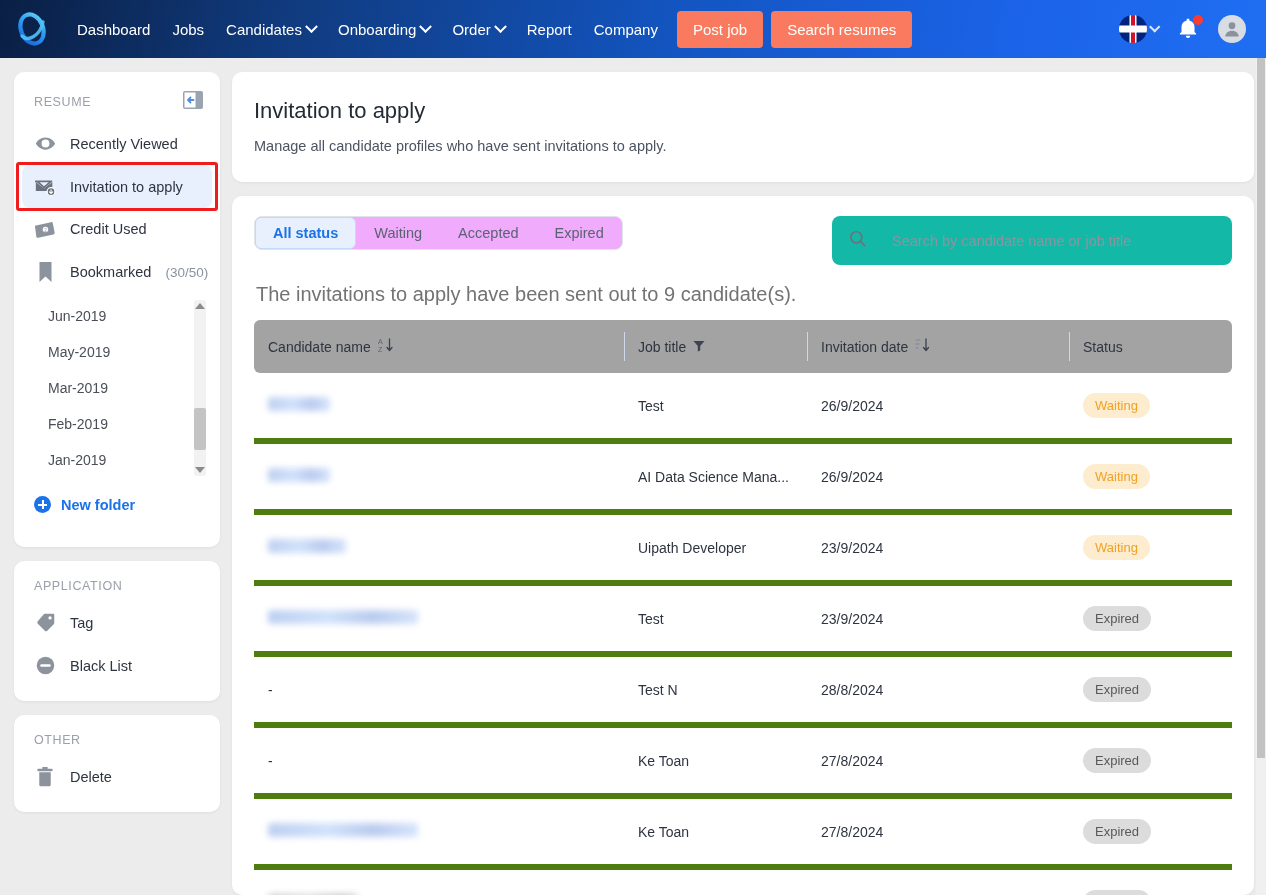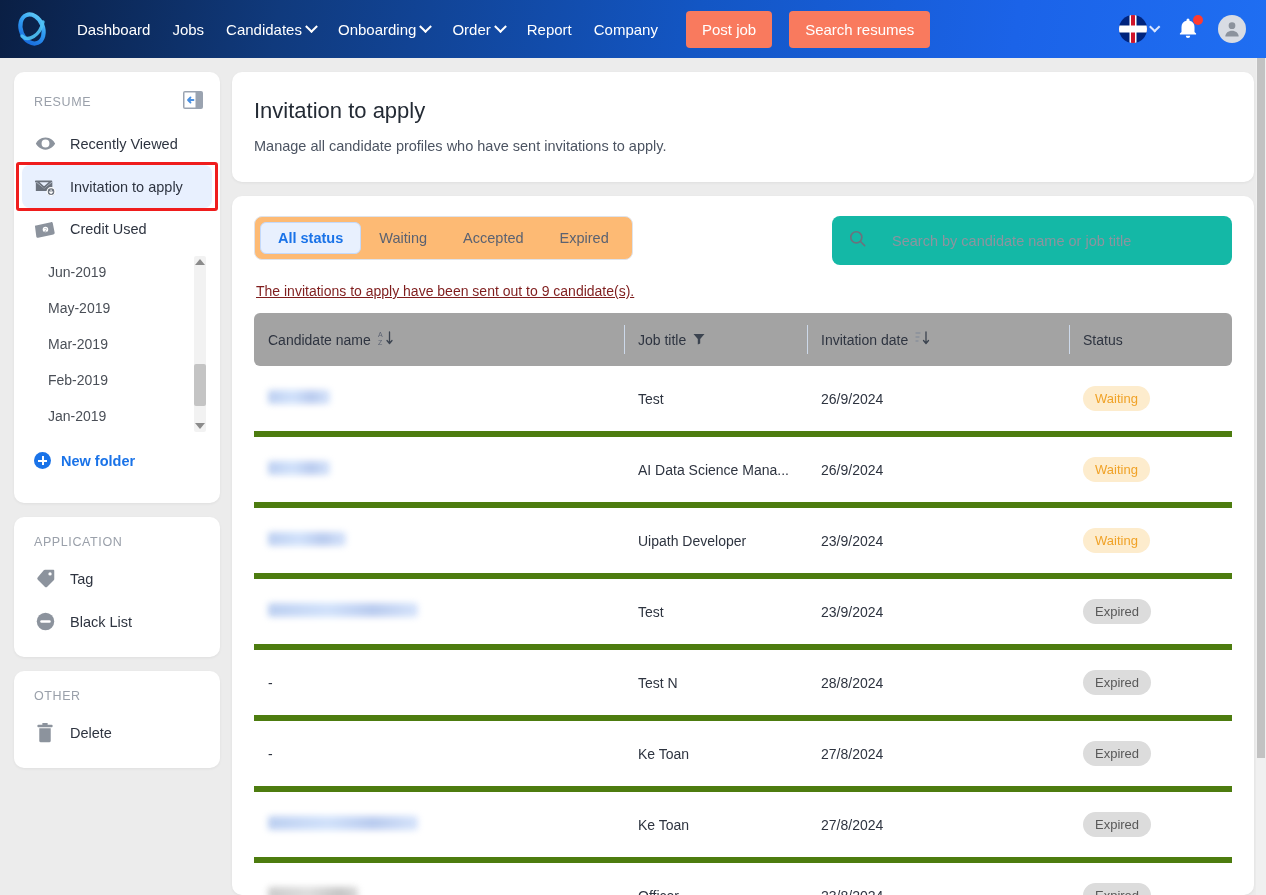--- a/index.html
+++ b/index.html
@@ -22,21 +22,21 @@
   .nav-links { display: flex; align-items: center; gap: 0px; }
   .nav-link {
     color: #ffffff; font-size: 15px; padding: 6px 11px;
     white-space: nowrap; display: flex; align-items: center; gap: 5px;
     cursor: pointer;
   }
   .chev { display: inline-block; width: 9px; height: 9px; border-right: 2px solid #fff; border-bottom: 2px solid #fff; transform: rotate(45deg) translate(-2px,-2px); }
   .nav-btn {
     background: #f97a5e; color: #fff; font-size: 15px;
     border: none; border-radius: 4px; padding: 10px 16px;
-    margin-left: 17px; cursor: pointer; white-space: nowrap;
+    margin-left: 8px; cursor: pointer; white-space: nowrap;
   }
   .nav-right { margin-left: auto; display: flex; align-items: center; gap: 18px; padding-right: 6px; }
   .flag-wrap { display: flex; align-items: center; gap: 3px; cursor: pointer; }
   .flag { width: 28px; height: 28px; border-radius: 50%; overflow: hidden; position: relative; background: #00247d; }
   .flag::before { content:""; position:absolute; left:50%; top:-20%; width:7px; height:140%; background:#fff; transform: translateX(-50%);}
   .flag::after { content:""; position:absolute; top:50%; left:-20%; height:7px; width:140%; background:#fff; transform: translateY(-50%);}
   .flag i { position:absolute; inset:0; }
   .flag i::before { content:""; position:absolute; left:50%; top:-20%; width:4px; height:140%; background:#cf142b; transform: translateX(-50%);}
   .flag i::after { content:""; position:absolute; top:50%; left:-20%; height:4px; width:140%; background:#cf142b; transform: translateY(-50%);}
   .chev-small { width: 8px; height: 8px; border-right: 2px solid #dbe6ff; border-bottom: 2px solid #dbe6ff; transform: rotate(45deg) translate(-1px,-2px); }
@@ -92,31 +92,31 @@
 
   
   .main { flex: 1; display: flex; flex-direction: column; gap: 14px; min-width: 0; }
   .page-head { padding: 26px 28px 28px 22px; }
   .page-title { font-size: 22px; color: #242b35; font-weight: 400; margin-bottom: 14px; }
   .page-sub { font-size: 14.5px; color: #4c5462; }
 
   .panel { flex: 1; padding: 20px 22px 0 22px; overflow: hidden; }
   .panel-top { display: flex; align-items: flex-start; justify-content: space-between; gap: 20px; }
   .tabs {
-    display: inline-flex; border: 1px solid #dfe3ea; border-radius: 8px; padding: 5px; background: #fdba74;
+    display: inline-flex; border: 1px solid #dfe3ea; border-radius: 8px; background: #f0abfc;
   }
   .tab { padding: 8px 18px; font-size: 14.5px; color: #5b6271; border-radius: 6px; cursor: pointer; white-space: nowrap; }
   .tab.active { background: #e8f0fe; color: #1a73e8; font-weight: 700; border: 1px solid #c3d9fb; padding: 7px 17px; }
   .search-box {
     flex: 1; max-width: 400px; background: #14b8a6; border-radius: 8px;
     display: flex; align-items: center; gap: 25px; padding: 13px 16px; cursor: text;
   }
   .search-input { border: none; background: transparent; outline: none; font-size: 14.5px; color: #2e3440; width: 100%; font-family: inherit; }
   .search-input::placeholder { color: #8d949f; }
-  .hint { font-size: 14px; color: #7f1d1d; padding: 18px 0 14px 2px; text-decoration: underline; }
+  .hint { font-size: 20px; color: #737373; padding: 18px 0 14px 2px; }
 
   table { width: 100%; border-collapse: collapse; table-layout: fixed; }
   thead th {
     background: #a3a3a3; font-size: 14px; color: #2e3440; font-weight: 400;
     text-align: left; padding: 17px 10px 17px 14px; position: relative;
   }
   thead th:first-child { border-radius: 6px 0 0 6px; }
   thead th:last-child  { border-radius: 0 6px 6px 0; }
   thead th + th::before {
     content: ""; position: absolute; left: 0; top: 12px; bottom: 12px; width: 1px; background: #cdd9ea;
@@ -256,20 +256,29 @@
         <span class="si-icon">
           <svg width="22" height="20" viewBox="0 0 24 20" fill="#8c939d">
               <path d="M1 6.5 18.5 2.5c1 -.2 1.8 .3 2 1.2l2 10.2c.2 1-.4 1.8-1.3 2L4.5 19.5c-1 .2-1.9-.4-2-1.3L1 6.5z"></path>
               <circle cx="12.5" cy="10.5" r="3" fill="#ffffff"></circle>
               <text x="12.5" y="13" font-size="5" fill="#8c939d" text-anchor="middle" font-family="sans-serif">2</text>
             </svg>
         </span>
         <span>Credit Used</span>
       </div>
 
+      <div class="side-item">
+        <span class="si-icon">
+          <svg width="17" height="22" viewBox="0 0 16 22" fill="#8c939d">
+              <path d="M2 1h12v20l-6-5.5L2 21z"></path>
+            </svg>
+        </span>
+        <span>Bookmarked</span>
+        <span class="count">(30/50)</span>
+      </div>
 
       <div class="folders">
         <div class="folder-list">
           <div class="folder">Jun-2019</div>
           <div class="folder">May-2019</div>
           <div class="folder">Mar-2019</div>
           <div class="folder">Feb-2019</div>
           <div class="folder">Jan-2019</div>
         </div>
         <div class="scroll-track">

